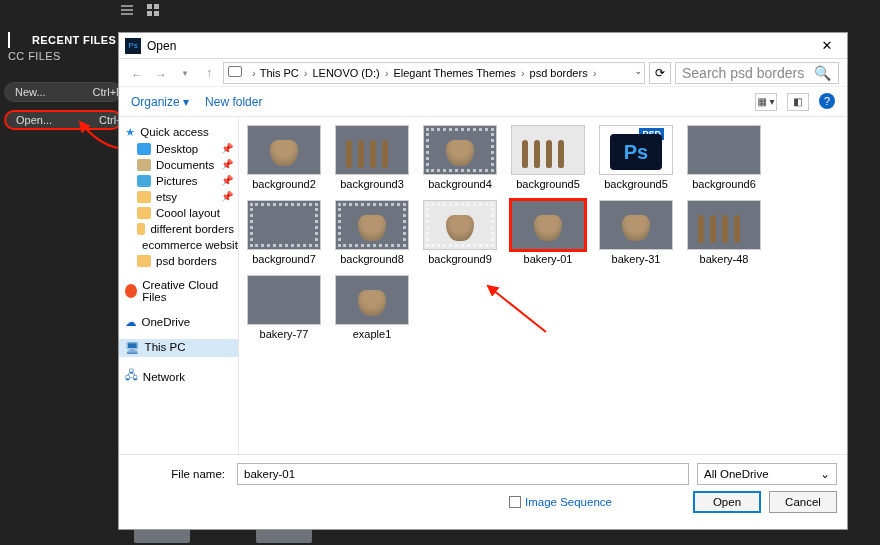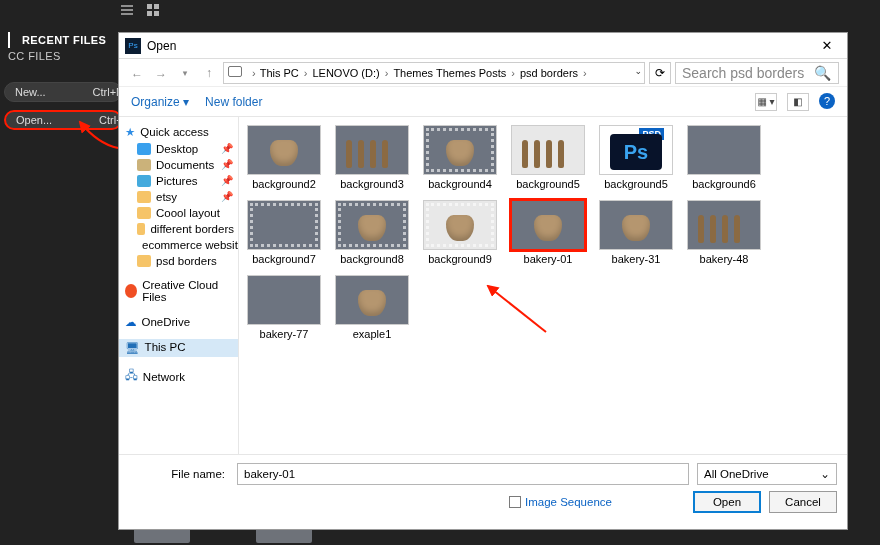--- a/index.html
+++ b/index.html
@@ -3,21 +3,21 @@
 <meta charset="utf-8">
 <style>
   * { box-sizing: border-box; margin: 0; padding: 0; font-family: "Segoe UI", Tahoma, sans-serif; }
   body { background: #222; width: 880px; height: 545px; overflow: hidden; position: relative; color: #ccc; }
 
   
   .ps-topbar { height: 24px; display: flex; align-items: center; gap: 12px; padding-left: 120px; }
   .ps-topbar svg { width: 14px; height: 14px; fill: #b5b5b5; }
   .ps-tabs { margin-top: 8px; padding-left: 8px; font-size: 11px; letter-spacing: .4px; }
   .ps-tab { display: inline-block; margin-right: 18px; padding: 2px 0; }
-  .ps-tab.active { border-left: 2px solid #fff; padding-left: 12px; color: #fff; font-weight: 600; }
+  .ps-tab.active { border-left: 2px solid #fff; padding-left: 22px; color: #fff; font-weight: 600; }
   .ps-pillrow { margin-top: 18px; padding-left: 4px; }
   .ps-pill { width: 118px; height: 20px; border-radius: 12px; background: #3a3a3a; border: 1px solid #444;
              font-size: 11px; color: #ddd; display: flex; align-items: center; justify-content: space-between;
              padding: 0 10px; margin-bottom: 8px; gap: 47px; }
   .ps-pill.highlight { border: 2px solid #ff1a00; }
 
   
   .red-arrow, .red-arrow2 { position: absolute; pointer-events: none; }
 
   
@@ -153,21 +153,21 @@
   <div class="addrbar">
     <span class="nav-btn">←</span>
     <span class="nav-btn">→</span>
     <span class="nav-btn" style="font-size:9px">▾</span>
     <span class="nav-btn">↑</span>
     <div class="breadcrumb">
       <span class="mon"></span>
       <span style="margin:0 4px;color:#666">›</span>
       <span class="crumb">This PC</span>
       <span class="crumb">LENOVO (D:)</span>
-      <span class="crumb">Themes Themes Posts</span>
+      <span class="crumb">Elegant Themes Themes</span>
       <span class="crumb">psd borders</span>
       <span class="bc-drop">⌄</span>
     </div>
     <span class="refresh">⟳</span>
     <div class="search">
       <span>Search psd borders</span>
       <span class="mag">🔍</span>
     </div>
   </div>
 

